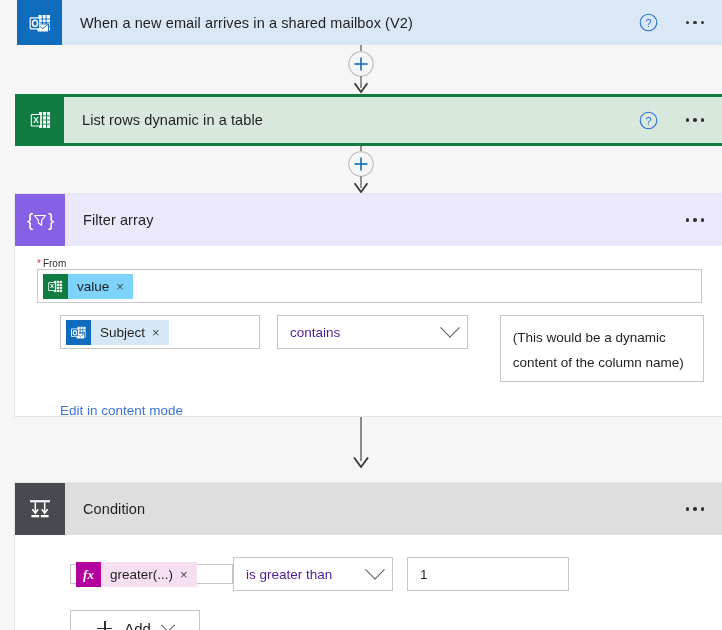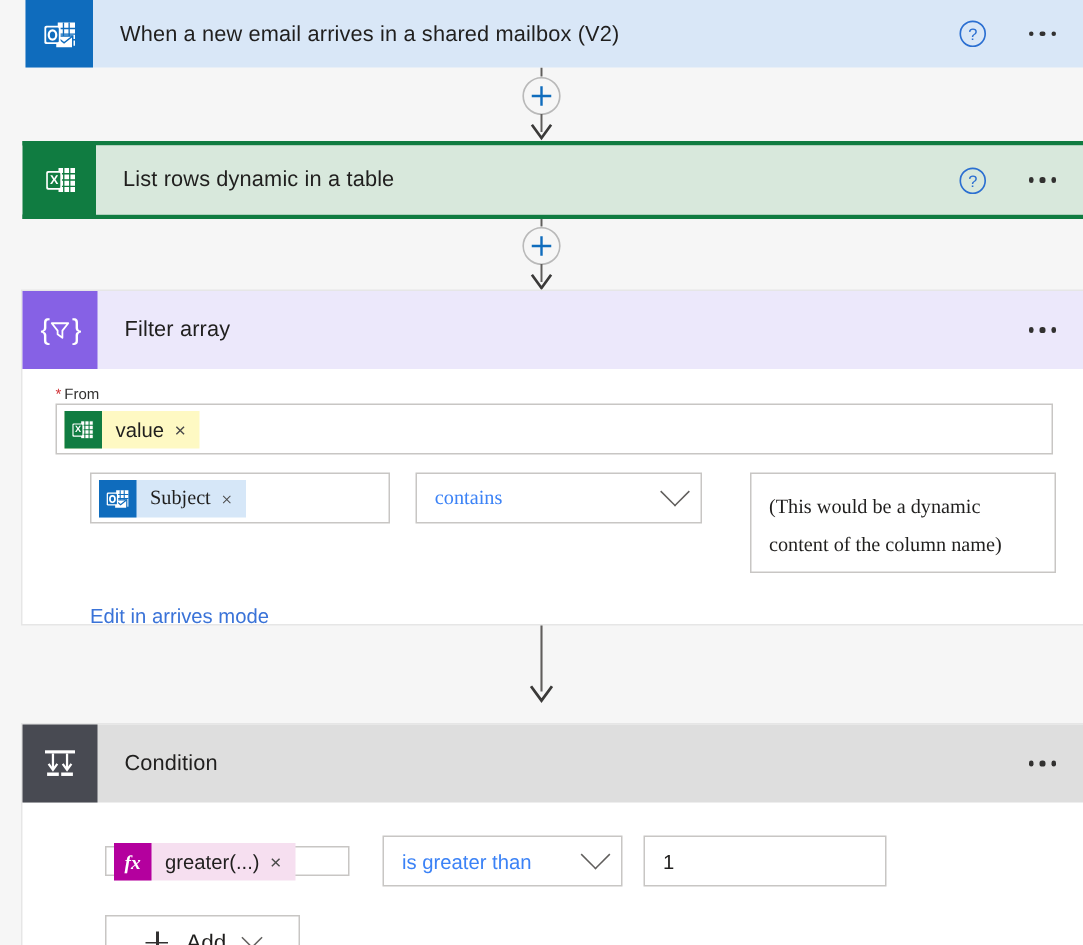--- a/index.html
+++ b/index.html
@@ -184,50 +184,49 @@
     padding: 0 7px 0 9px;
     color: #201f1e;
   }
   .token-x {
     font-size: 13px;
     color: #4a4a4a;
     padding-right: 9px;
     line-height: 1;
     cursor: pointer;
   }
-  .token.excel { background: #fef9c3; }
+  .token.excel { background: #7dd3fc; }
   .token.excel .token-ico { background: #107c41; }
   .token.outlook { background: #d6e7f8; }
   .token.outlook .token-ico { background: #0f6cbd; }
   .token.fx { background: #f6dff0; }
   .token.fx .token-ico { background: #b4009e; font-style: italic; font-weight: bold; font-size: 12px; }
 
   .cond-row {
     display: flex;
     align-items: flex-start;
     margin-top: 12px;
     padding-left: 23px;
-    font-family: Liberation Serif, serif;
   }
   #subject-field {
     width: 206px;
     height: 34px;
     padding-left: 5px;
   }
   .dropdown {
     box-sizing: border-box;
     border: 1px solid #c8c6c4;
     background: #fff;
     height: 34px;
     display: flex;
     align-items: center;
     justify-content: space-between;
     padding: 0 10px 0 12px;
     font-size: 13.5px;
-    color: #3b82f6;
+    color: #4c1d95;
   }
   #op-contains { width: 196px; margin-left: 17px; }
   .chev {
     width: 13px; height: 13px;
     border-right: 1.4px solid #605e5c;
     border-bottom: 1.4px solid #605e5c;
     transform: rotate(45deg) translate(-3px,-3px);
     flex: none;
   }
   #dyn-text {
@@ -251,21 +250,21 @@
   }
 
   
   .cond-body { padding: 22px 0 0 0; }
   .cond-body-row {
     display: flex;
     align-items: center;
     padding-left: 55px;
   }
   #length-field { width: 163px; height: 20px; padding-left: 5px; }
-  #op-greater { width: 160px; margin-left: 22px; }
+  #op-greater { width: 160px; margin-left: 0; }
   #value-one {
     box-sizing: border-box;
     border: 1px solid #c8c6c4;
     background: #fff;
     width: 162px;
     height: 34px;
     margin-left: 14px;
     display: flex;
     align-items: center;
     padding-left: 12px;
@@ -478,21 +477,21 @@
         </div>
 
         <div class="dropdown" id="op-contains">
           <span>contains</span>
           <span class="chev"></span>
         </div>
 
         <div id="dyn-text">(This would be a dynamic content of the column name)</div>
       </div>
 
-      <a class="adv-link">Edit in arrives mode</a>
+      <a class="adv-link">Edit in content mode</a>
     </div>
   </div>
 
   <div class="connector" style="top:416px;height:53px;">
     <svg width="40" height="53" viewBox="0 0 40 53">
       <line x1="20" y1="1" x2="20" y2="45" stroke="#605e5c" stroke-width="1.4"></line>
       <path d="M13 41.5 L20 51 L27 41.5" fill="none" stroke="#3b3a39" stroke-width="1.9"></path>
     </svg>
   </div>
 

